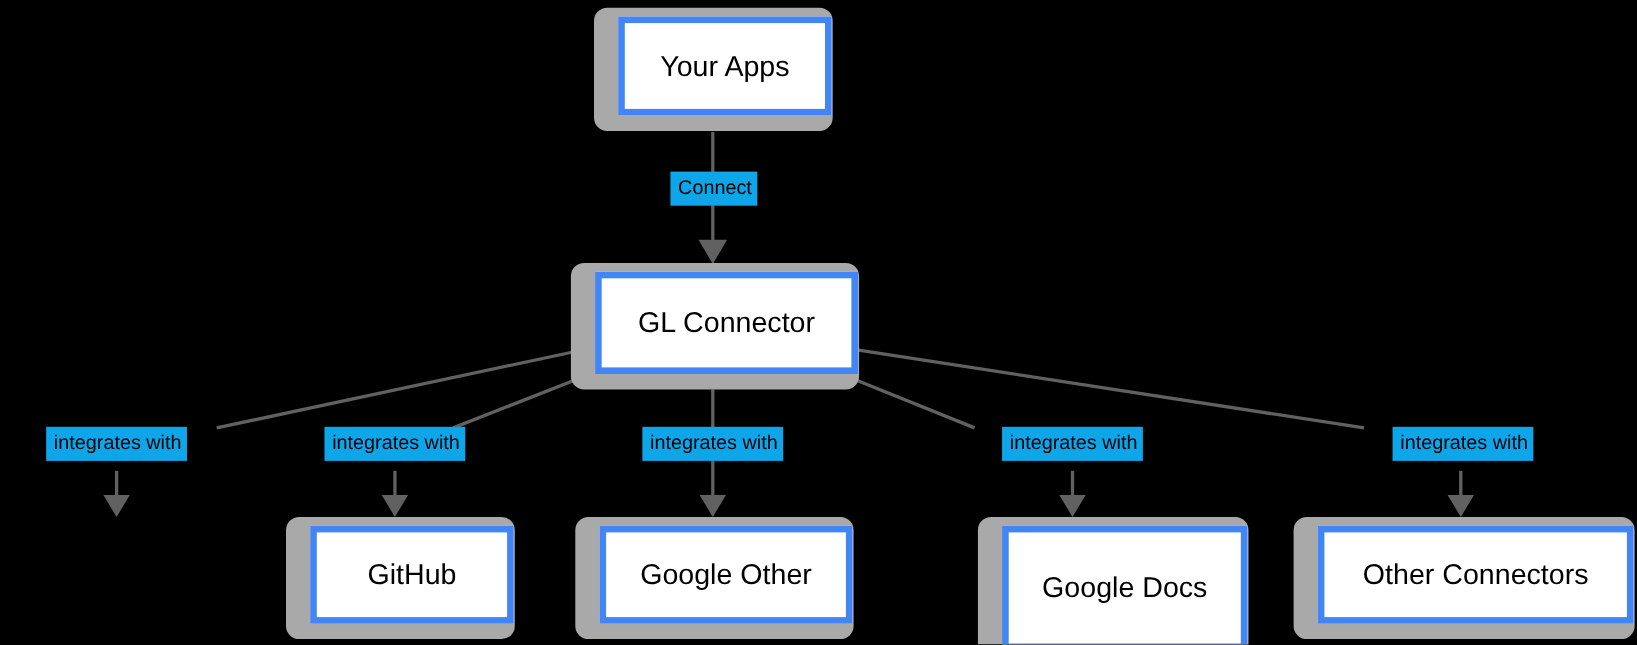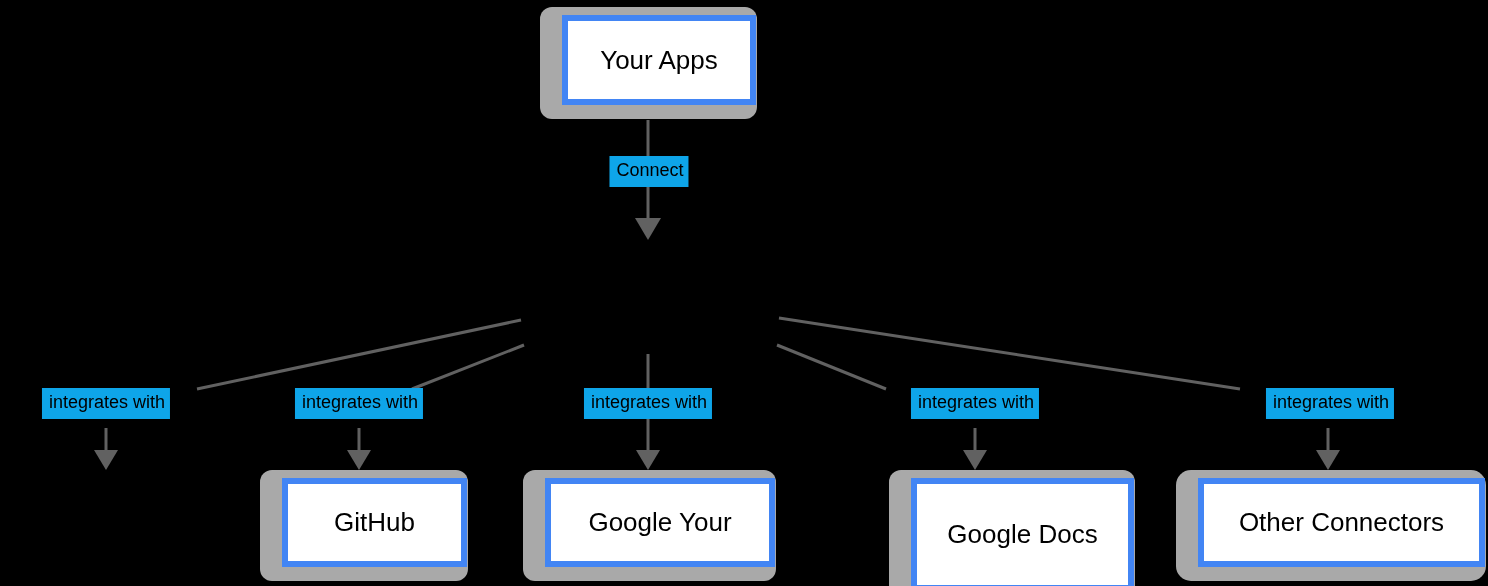--- a/index.html
+++ b/index.html
@@ -57,21 +57,21 @@
     white-space: nowrap;
     z-index: 3;
   }
   
   #n-your-apps       { left: 540px;  top: 7px;   width: 217px; height: 112px; }
   #n-gl-connector    { left: 519px;  top: 239px; width: 262px; height: 115px; }
   #n-google          { left: 18px;   top: 470px; width: 179px; height: 111px; }
   #n-github          { left: 260px;  top: 470px; width: 208px; height: 111px; }
   #n-google-drive    { left: 523px;  top: 470px; width: 253px; height: 111px; }
   #n-google-docs     { left: 889px;  top: 470px; width: 246px; height: 135px; }
-  #n-other-connectors{ left: 1176px; top: 470px; width: 310px; height: 111px; border-radius: 15px; }
+  #n-other-connectors{ left: 1176px; top: 470px; width: 310px; height: 111px; }
   
   #el-connect { left: 649px;  top: 156px; }
   #el-iw-1    { left: 106px;  top: 388px; }
   #el-iw-2    { left: 359px;  top: 388px; }
   #el-iw-3    { left: 648px;  top: 388px; }
   #el-iw-4    { left: 975px;  top: 388px; }
   #el-iw-5    { left: 1330px; top: 388px; }
 </style>
 </head>
 <body>
@@ -100,31 +100,36 @@
       <polygon points="1316,450 1340,450 1328,470"></polygon>
     </g>
   </svg>
 
   <div class="node" id="n-your-apps">
     <div class="node-inner">
       <span class="node-label">Your Apps</span>
     </div>
   </div>
 
+  <div class="node" id="n-gl-connector">
+    <div class="node-inner">
+      <span class="node-label">GL Connector</span>
+    </div>
+  </div>
 
 
   <div class="node" id="n-github">
     <div class="node-inner">
       <span class="node-label">GitHub</span>
     </div>
   </div>
 
   <div class="node" id="n-google-drive">
     <div class="node-inner">
-      <span class="node-label">Google Your</span>
+      <span class="node-label">Google Other</span>
     </div>
   </div>
 
   <div class="node" id="n-google-docs">
     <div class="node-inner">
       <span class="node-label">Google Docs</span>
     </div>
   </div>
 
   <div class="node" id="n-other-connectors">

